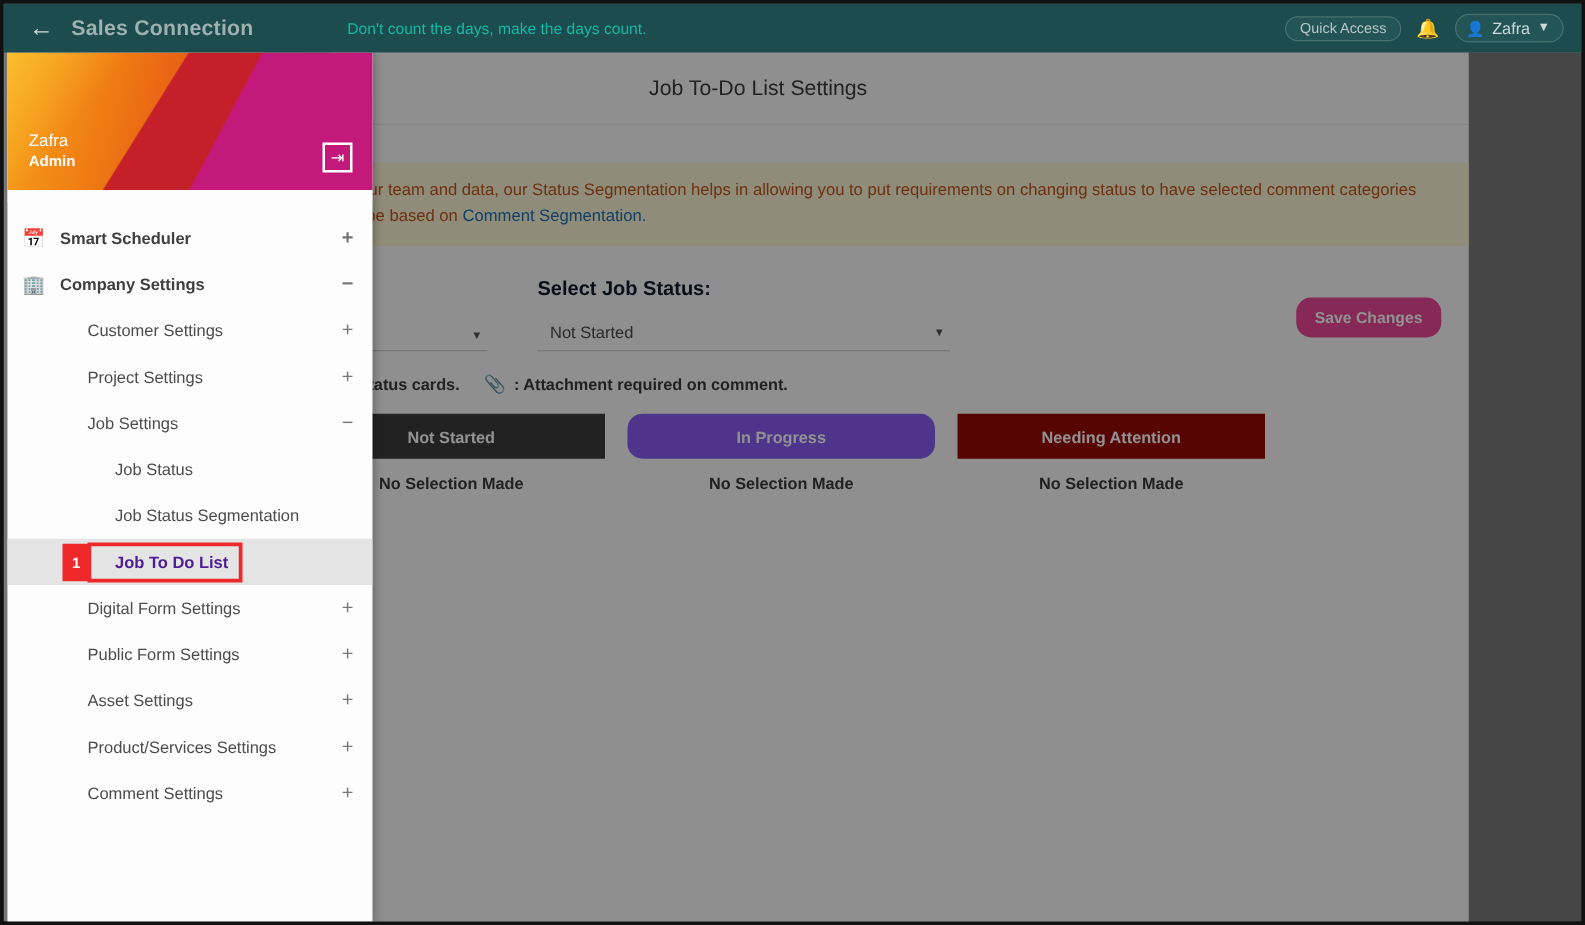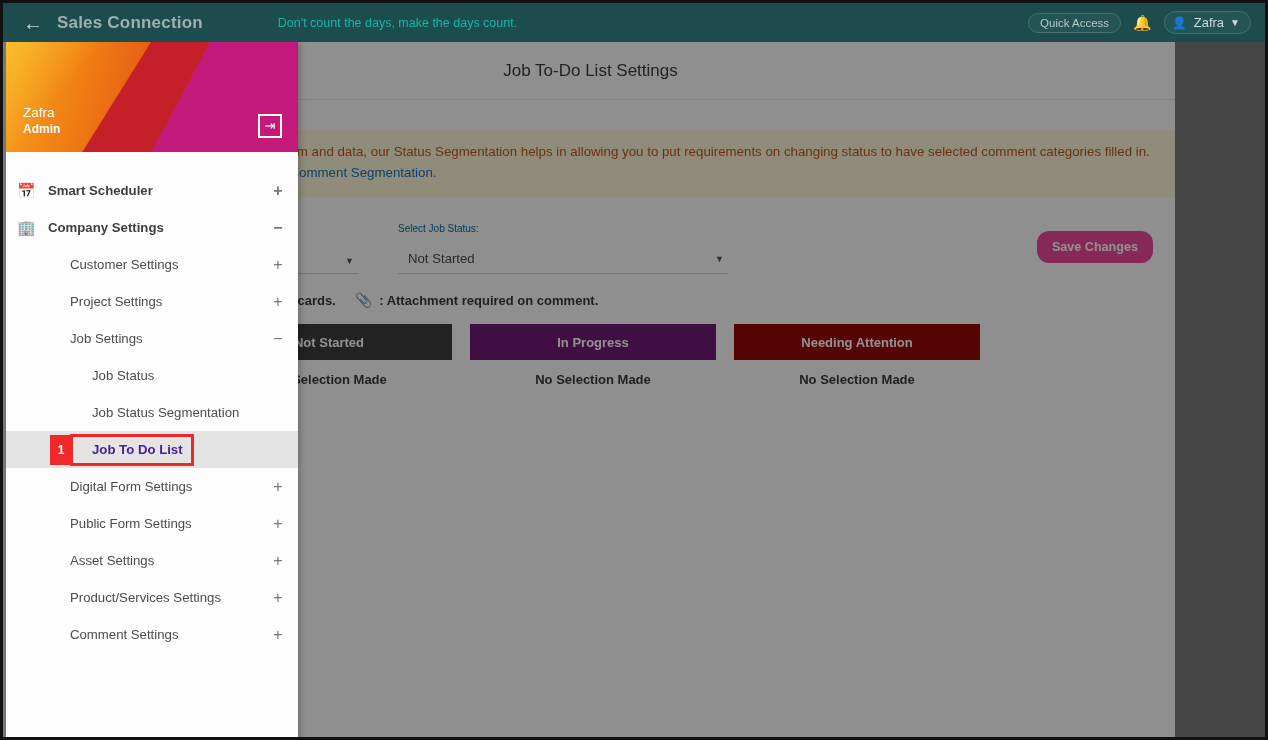--- a/index.html
+++ b/index.html
@@ -58,20 +58,21 @@
   }
   .user-chip .avatar-ico { font-size: 12px; }
   .user-chip .caret { font-size: 10px; }
 
   
   #content {
     position: absolute; left: 3px; top: 39px;
     width: 1169px; height: 698px;
     background: #fbfbfb;
     overflow: hidden;
+    padding-left: 32px;
   }
   .page-title-bar {
     height: 58px; display: flex; align-items: center;
     justify-content: center;
     border-bottom: 1px solid #e6e6e6;
   }
   .page-title { font-size: 17px; color: #3c3c3c; }
 
   .notice {
     margin: 30px 0 0 0;
@@ -81,21 +82,21 @@
     color: #c0571d; font-size: 13.3px; line-height: 1.55;
   }
   .notice a { color: #1d6fb8; text-decoration: none; }
 
   .form-row {
     display: flex; align-items: flex-end;
     padding: 26px 22px 0 22px; gap: 40px;
   }
   .field { width: 330px; }
   .field-label {
-    font-size: 10px; color: #0369a1; font-weight: normal;
+    font-size: 16px; color: #0f172a; font-weight: bold;
     margin-bottom: 14px;
   }
   .select-box {
     display: flex; align-items: center; justify-content: space-between;
     border-bottom: 1px solid #cfcfcf;
     padding: 3px 4px 7px 10px;
     font-size: 13.2px; color: #4a4a4a; cursor: pointer;
   }
   .select-box .caret { font-size: 9px; color: #555; }
   .save-btn {
@@ -306,21 +307,21 @@
           <div class="cat-item"></div>
           <div class="cat-scroll"></div>
         </div>
       </div>
 
       <div class="status-col">
         <div class="status-head" style="background: rgb(61, 61, 61);">Not Started</div>
         <div class="status-body">No Selection Made</div>
       </div>
       <div class="status-col">
-        <div class="status-head" style="background: #701a75;">In Progress</div>
+        <div class="status-head" style="background: #8b5cf6; border-radius: 12px;">In Progress</div>
         <div class="status-body">No Selection Made</div>
       </div>
       <div class="status-col">
         <div class="status-head" style="background: rgb(154, 8, 8);">Needing Attention</div>
         <div class="status-body">No Selection Made</div>
       </div>
     </div>
   </div>
 
   <div id="dim"></div>

